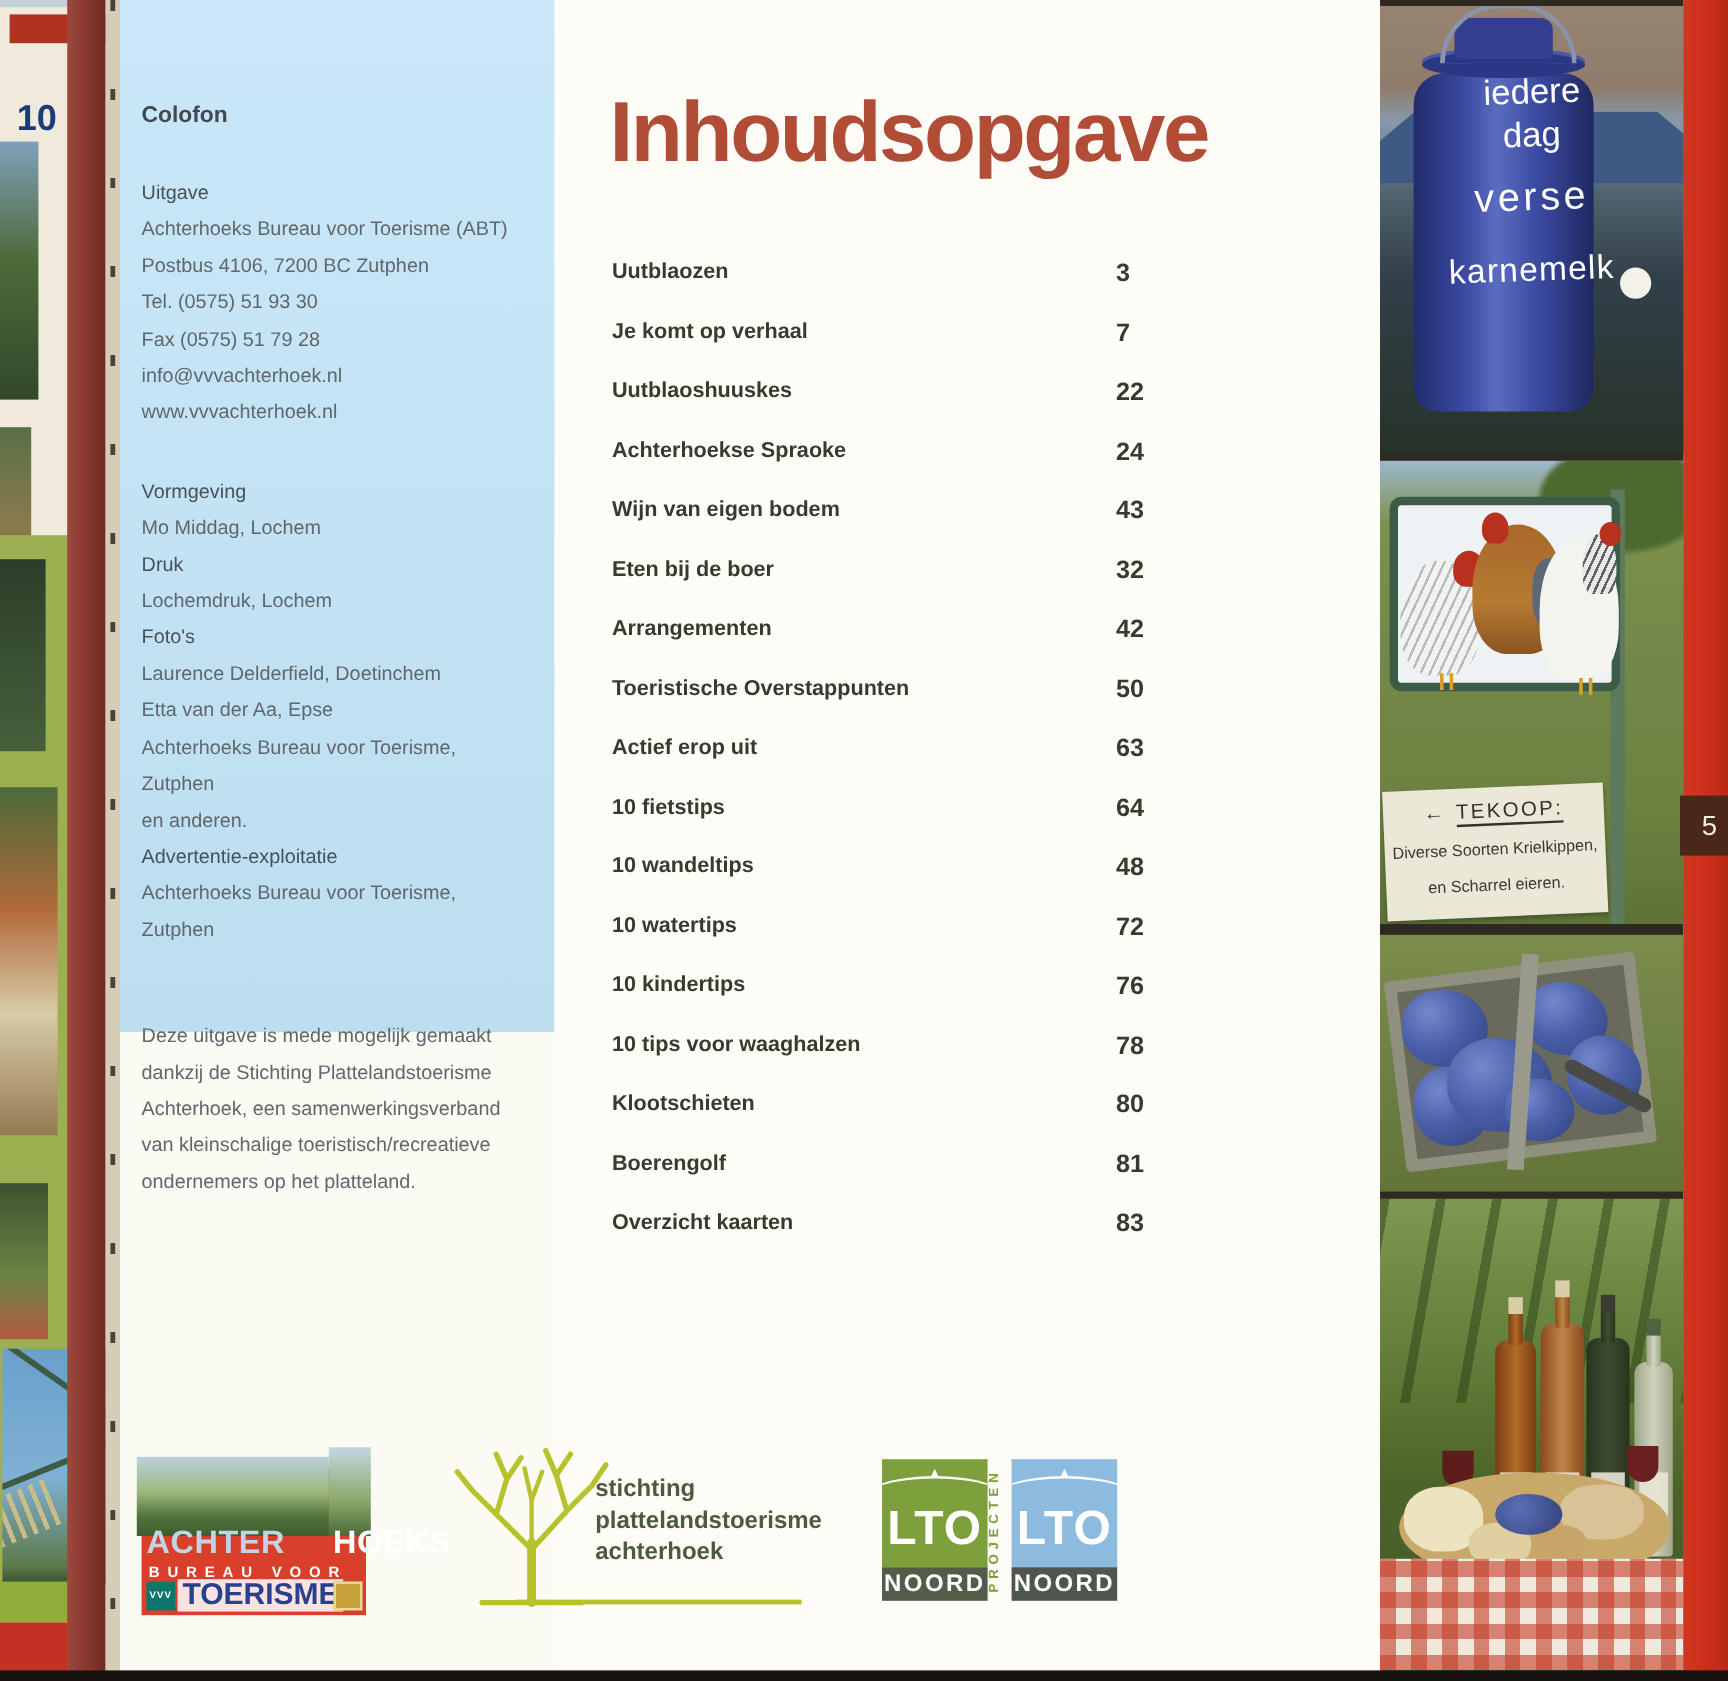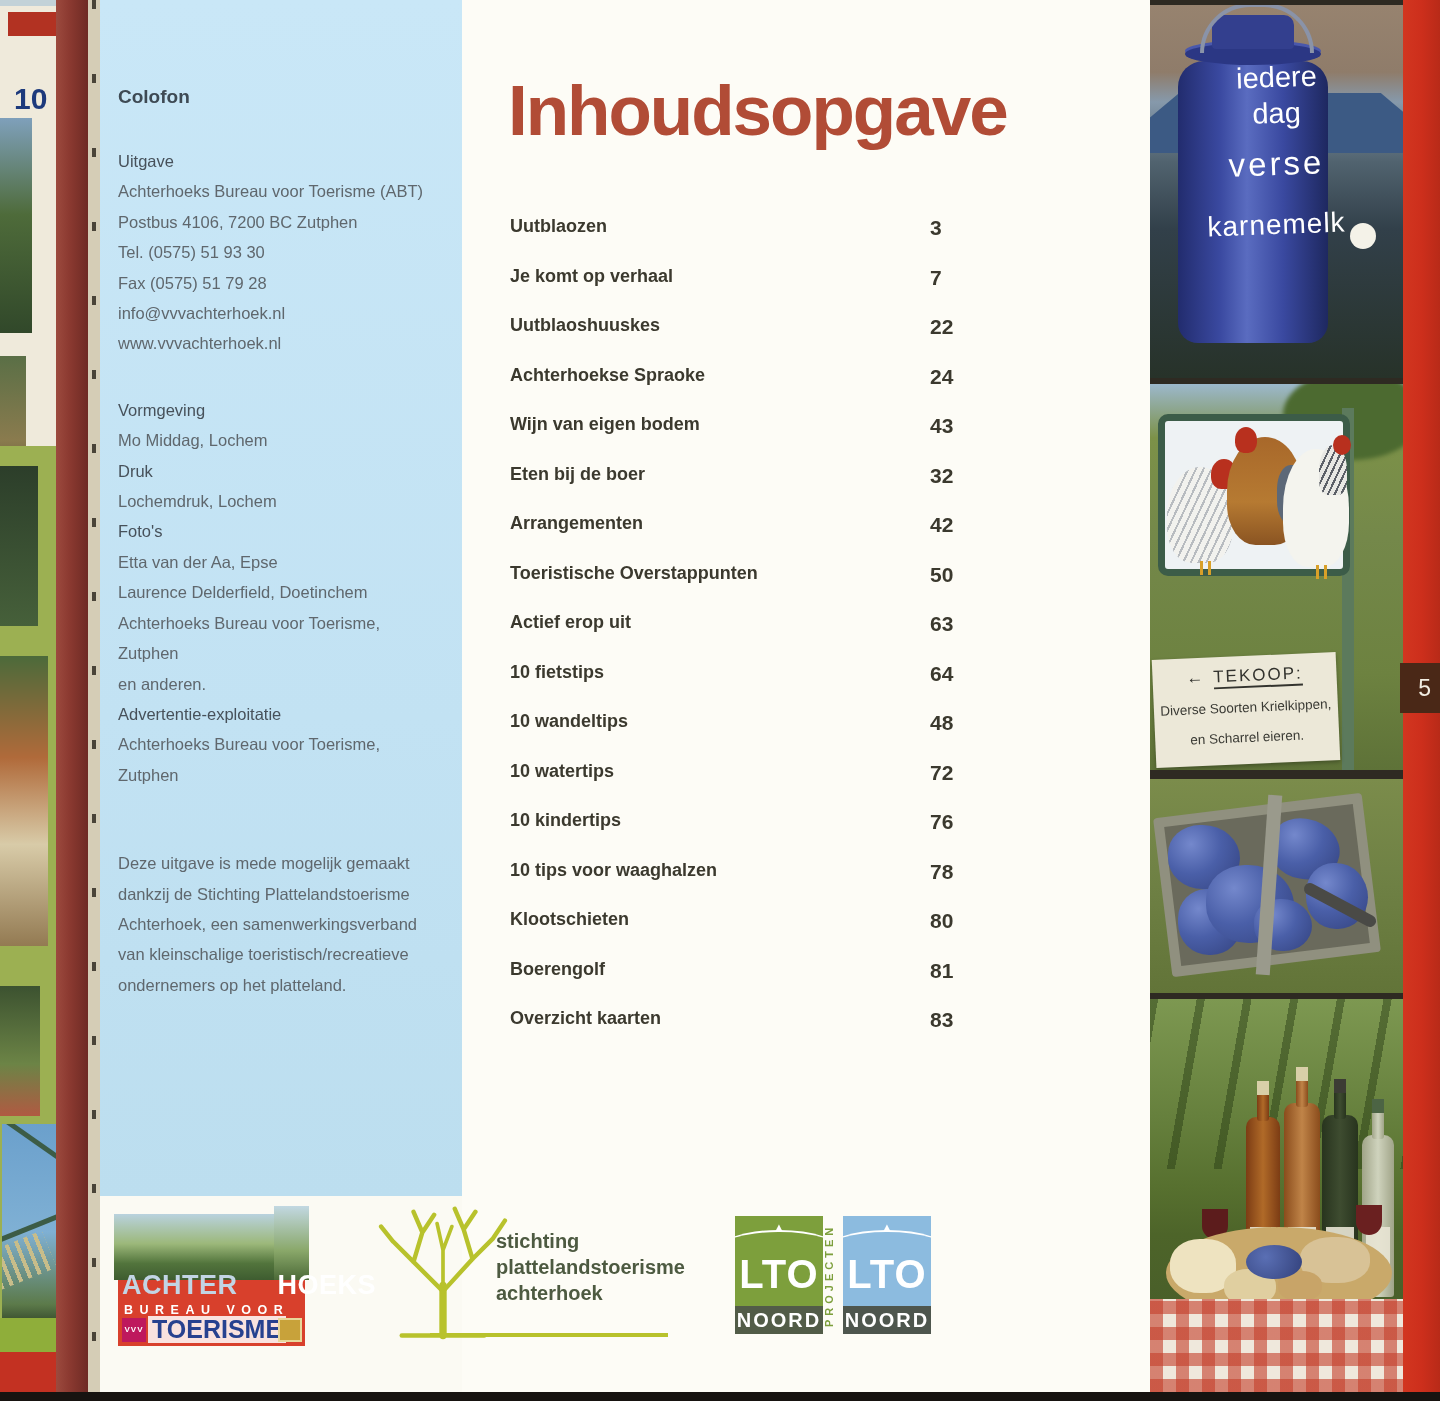--- a/index.html
+++ b/index.html
@@ -26,21 +26,21 @@
   .sail.s3{left:-30px;top:120px;width:80px;height:40px;background:repeating-linear-gradient(90deg,#c8bd8a 0 4px,transparent 4px 10px);transform:rotate(-22deg);}
   .prev-green-strip{position:absolute;left:0;top:1312px;width:70px;height:34px;background:#8fae3a;}
   .prev-red-bottom{position:absolute;left:0;top:1346px;width:62px;height:46px;background:#c33122;}
   .gutter-band{position:absolute;left:56px;top:0;width:32px;height:1401px;
                background:linear-gradient(90deg,#9c4a3e 0%,#8c3a31 40%,#6e2a24 100%);}
   .stitch-strip{position:absolute;left:88px;top:0;width:12px;height:1401px;background:#d5cdb6;}
   .stitches{position:absolute;left:4px;top:0;width:4px;height:100%;
             background:repeating-linear-gradient(180deg,#4a4438 0 9px,transparent 9px 74px);}
 
   
-  .colofon-col{position:absolute;left:100px;top:0;width:362px;height:1196px;
+  .colofon-col{position:absolute;left:100px;top:0;width:362px;height:860px;
                background:linear-gradient(180deg,#c9e7f7 0%,#c2e2f3 60%,#bcdeef 100%);padding-left:20px;}
   .colofon-inner{position:absolute;left:18px;top:86px;width:330px;}
   .col-heading{font-size:19px;font-weight:bold;color:#3e4a54;margin:0 0 38px 0;}
   .col-section{margin:0;}
   .col-section.gap-after{margin-bottom:36px;}
   .col-label{font-size:16.5px;font-weight:normal;color:#47515a;line-height:30.4px;}
   .col-line{font-size:16.5px;color:#5f676d;line-height:30.4px;}
   .col-note{margin-top:58px;}
 
   
@@ -57,21 +57,21 @@
   .abt-photo{position:absolute;left:-4px;top:-8px;width:160px;height:66px;
              background:linear-gradient(180deg,#b9d2de 0%,#9cb87a 45%,#52743c 75%,#3e5c30 100%);}
   .abt-photo2{position:absolute;left:156px;top:-16px;width:35px;height:74px;
               background:linear-gradient(180deg,#c2d8e2 0%,#8aa86a 60%,#4c6a38 100%);}
   .abt-line1{position:absolute;left:4px;top:48px;font-size:27px;font-weight:bold;letter-spacing:.5px;white-space:nowrap;}
   .abt-line1 .lt{color:#c2d4e4;}
   .abt-line1 .rt{color:#ffffff;margin-left:40px;}
   .abt-line2{position:absolute;left:6px;top:81px;font-size:12.5px;font-weight:bold;color:#fff;letter-spacing:6.5px;white-space:nowrap;}
   .abt-line3{position:absolute;left:30px;top:94px;font-size:25px;font-weight:bold;color:#27418f;
              background:rgba(255,255,255,.85);padding:0 4px;line-height:27px;}
-  .vvv-box{position:absolute;left:4px;top:96px;width:24px;height:24px;background:#be185d;color:#fff;
+  .vvv-box{position:absolute;left:4px;top:96px;width:24px;height:24px;background:#0f766e;color:#fff;
            font-size:8px;font-weight:bold;text-align:center;line-height:24px;letter-spacing:1px;}
   .abt-crest{position:absolute;left:160px;top:96px;width:24px;height:24px;background:#c8a23a;
              border:2px solid #e8d89a;box-sizing:border-box;}
 
   .tree-logo{position:absolute;left:368px;top:1200px;width:300px;height:150px;}
   .tree-svg{position:absolute;left:0;top:0;}
   .stichting-text{position:absolute;left:128px;top:28px;font-size:20px;font-weight:bold;
                   color:#4d5a41;line-height:26px;}
   .tree-underline{position:absolute;left:62px;top:133px;width:238px;height:4px;background:#b8c22c;}
 
@@ -241,22 +241,22 @@
           <div class="col-section">
             <div class="col-label">Vormgeving</div>
             <div class="col-line">Mo Middag, Lochem</div>
           </div>
           <div class="col-section">
             <div class="col-label">Druk</div>
             <div class="col-line">Lochemdruk, Lochem</div>
           </div>
           <div class="col-section">
             <div class="col-label">Foto's</div>
+            <div class="col-line">Laurence Delderfield, Doetinchem</div>
             <div class="col-line">Etta van der Aa, Epse</div>
-            <div class="col-line">Laurence Delderfield, Doetinchem</div>
             <div class="col-line">Achterhoeks Bureau voor Toerisme,</div>
             <div class="col-line">Zutphen</div>
             <div class="col-line">en anderen.</div>
           </div>
           <div class="col-section">
             <div class="col-label">Advertentie-exploitatie</div>
             <div class="col-line">Achterhoeks Bureau voor Toerisme,</div>
             <div class="col-line">Zutphen</div>
           </div>
         </div>

